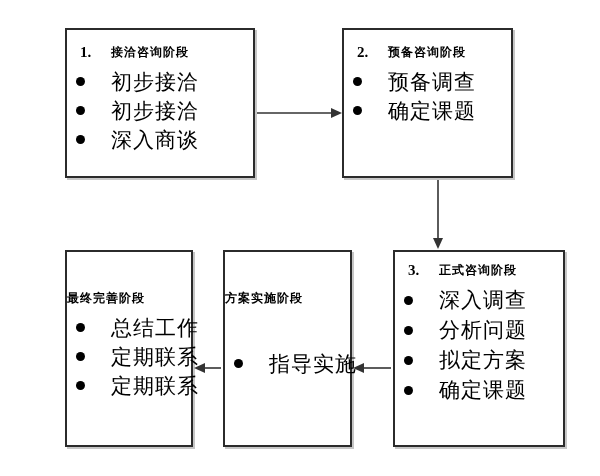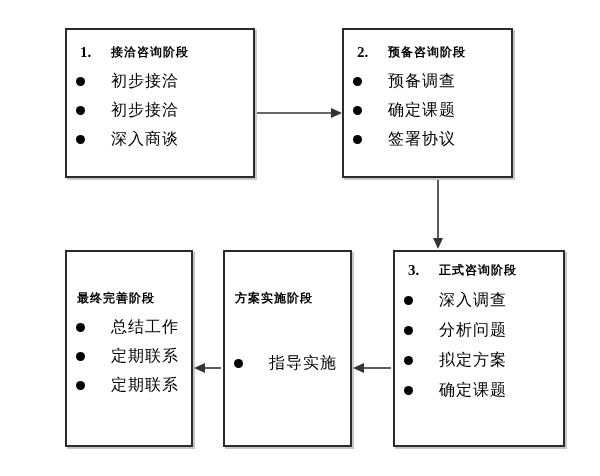--- a/index.html
+++ b/index.html
@@ -41,33 +41,32 @@
     font-weight: bold;
     font-size: 15px;
   }
   .title {
     font-weight: bold;
     font-size: 12px;
     letter-spacing: 1px;
     white-space: nowrap;
   }
   .plain-title {
-    padding-left: 10px;
   }
   .bullet {
     flex: 0 0 auto;
     width: 9px;
     height: 9px;
     margin-left: 9px;
     margin-right: 26px;
     border-radius: 50%;
     background: #000000;
   }
   .item {
-    font-size: 16px;
+    font-size: 21px;
     letter-spacing: 1px;
     white-space: nowrap;
   }
 
   
   #box3 .title-row { margin-top: 4px; }
   #box3 .item-row  { height: 30px; }
   #box3 .item-row:first-of-type { margin-top: 32px; }
 
   
@@ -115,24 +114,20 @@
       <span class="title">预备咨询阶段</span>
     </div>
     <div class="row item-row">
       <span class="bullet"></span>
       <span class="item">预备调查</span>
     </div>
     <div class="row item-row">
       <span class="bullet"></span>
       <span class="item">确定课题</span>
     </div>
-    <div class="row item-row">
-      <span class="bullet"></span>
-      <span class="item">签署协议</span>
-    </div>
   </div>
 
   <div class="box" id="box3">
     <div class="row title-row">
       <span class="num">3.</span>
       <span class="title">正式咨询阶段</span>
     </div>
     <div class="row item-row">
       <span class="bullet"></span>
       <span class="item">深入调查</span>

